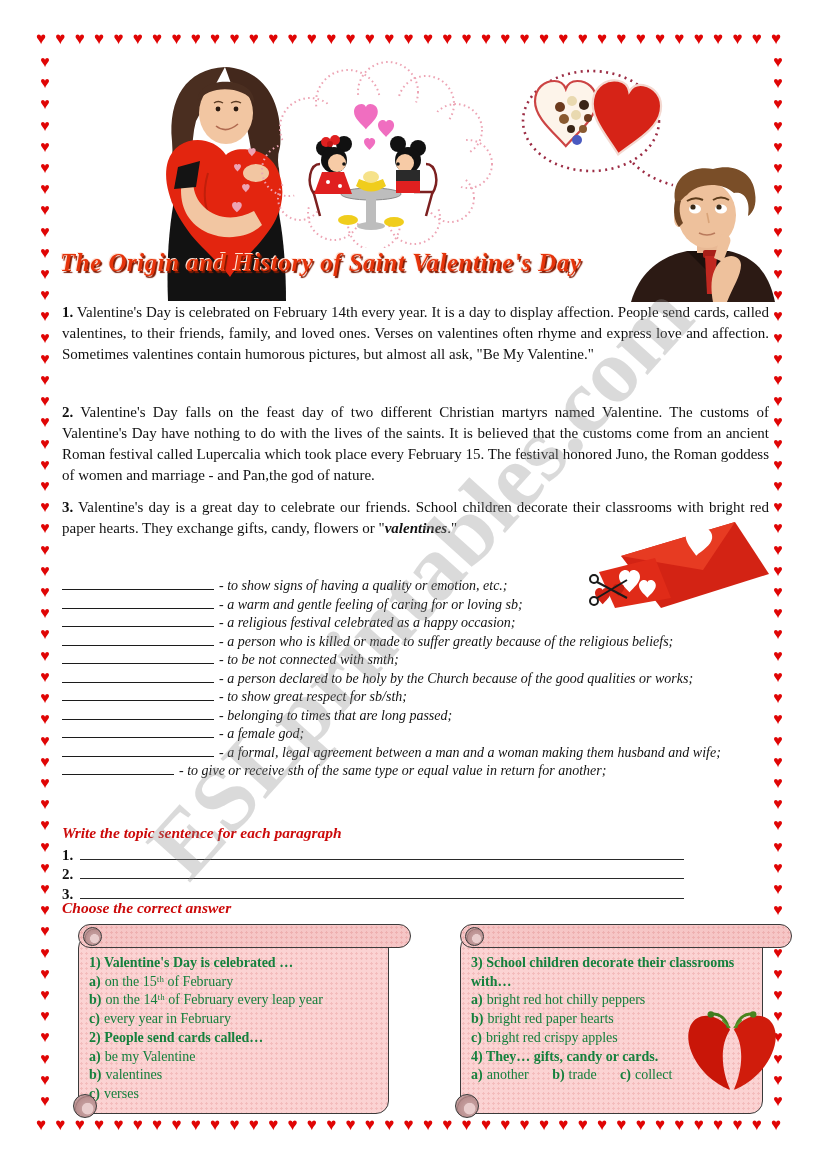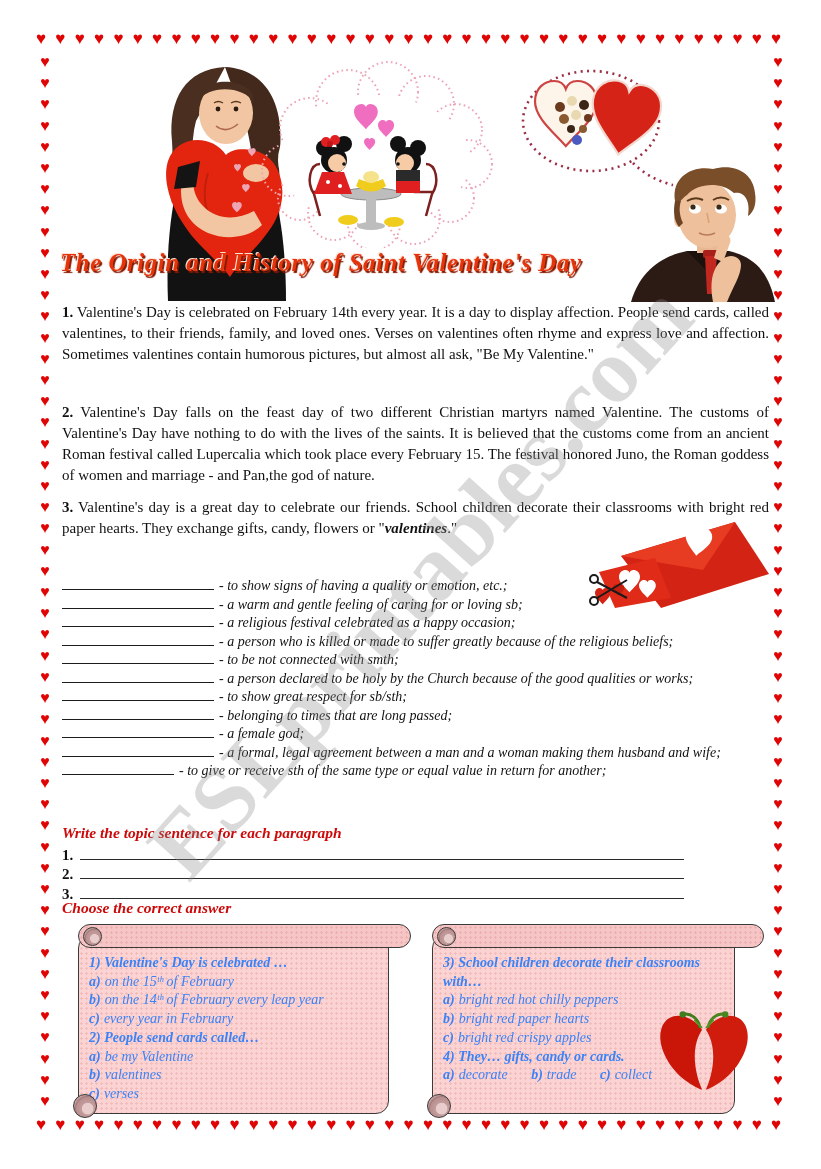--- a/index.html
+++ b/index.html
@@ -46,21 +46,21 @@
   .blank { display:inline-block; width:152px; height:12px; border-bottom:1px solid #1c1c1c; margin-right:5px; }
   .def-row:last-child .blank { width:112px; }
   
   .topic-rows { position:absolute; left:62px; top:846px; font-size:15px; }
   .topic-row { height:19.4px; line-height:19.4px; }
   .topic-num { font-weight:bold; }
   .topic-line { display:inline-block; width:604px; height:13px; border-bottom:1.4px solid #2a2a2a; margin-left:7px; }
   
   .scroll { position:absolute; top:924px; height:191px; }
   .scroll-left  { left:78px;  width:334px; }
-  .scroll-right { left:432px; width:334px; }
+  .scroll-right { left:460px; width:334px; }
   .s-bar {
     position:absolute; top:0; left:0; height:24px; z-index:2;
     border:1.2px solid #3a3a3a; border-radius:12px;
     background-color:#f6c6c6;
     background-image:radial-gradient(#eeb0b0 1px, rgba(0,0,0,0) 1.2px);
     background-size:5px 5px;
   }
   .scroll-left  .s-bar { width:333px; }
   .scroll-right .s-bar { width:332px; }
   .s-body {
@@ -74,21 +74,21 @@
   .scroll-right .s-body { width:303px; }
   .curl {
     position:absolute; border-radius:50%; z-index:4;
     border:1px solid #3a3a3a;
     background:radial-gradient(circle at 62% 62%, #e9cdcd 28%, #c39c9c 32%, #b98f8f 58%, #9e7878 62%, #c39c9c 70%);
   }
   .curl-top { top:3px; left:5px; width:19px; height:19px; }
   .curl-bot { bottom:-3px; left:-5px; width:24px; height:24px; }
   .s-content {
     position:absolute; z-index:3; left:11px; top:30px; right:10px;
-    font-style:italic; color:#3b82f6; font-size:14px; line-height:18.7px;
+    color:#15803d; font-size:14px; line-height:18.7px;
     font-family:"Liberation Serif", serif;
   }
   .q { font-weight:bold; }
   .lbl { font-weight:bold; margin-right:4px; }
   .opt-inline { margin-right:20px; }
   .chili { position:absolute; right:10px; top:80px; z-index:3; }
 </style>
 </head>
 <body>
 
@@ -408,20 +408,20 @@
         <circle cx="76" cy="10" r="3.4" fill="#48861f"></circle>
       <path d="M44,16 L52,24 M64,16 L56,24" stroke="#58962a" stroke-width="2" fill="none"></path>
     </svg>
     <div class="s-content" style="width:285px;">
       <div class="q">3) School children decorate their classrooms with…</div>
       <div><span class="lbl">a)</span><span>bright red hot chilly peppers</span></div>
       <div><span class="lbl">b)</span><span>bright red paper hearts</span></div>
       <div><span class="lbl">c)</span><span>bright red crispy apples</span></div>
       <div class="q">4) They… gifts, candy or cards.</div>
       <div>
-        <span class="opt-inline"><span class="lbl">a)</span><span>decorate</span></span>
+        <span class="opt-inline"><span class="lbl">a)</span><span>another</span></span>
         <span class="opt-inline"><span class="lbl">b)</span><span>trade</span></span>
         <span class="opt-inline"><span class="lbl">c)</span><span>collect</span></span>
       </div>
     </div>
   </div>
 
 </div>
 
 </body></html>

